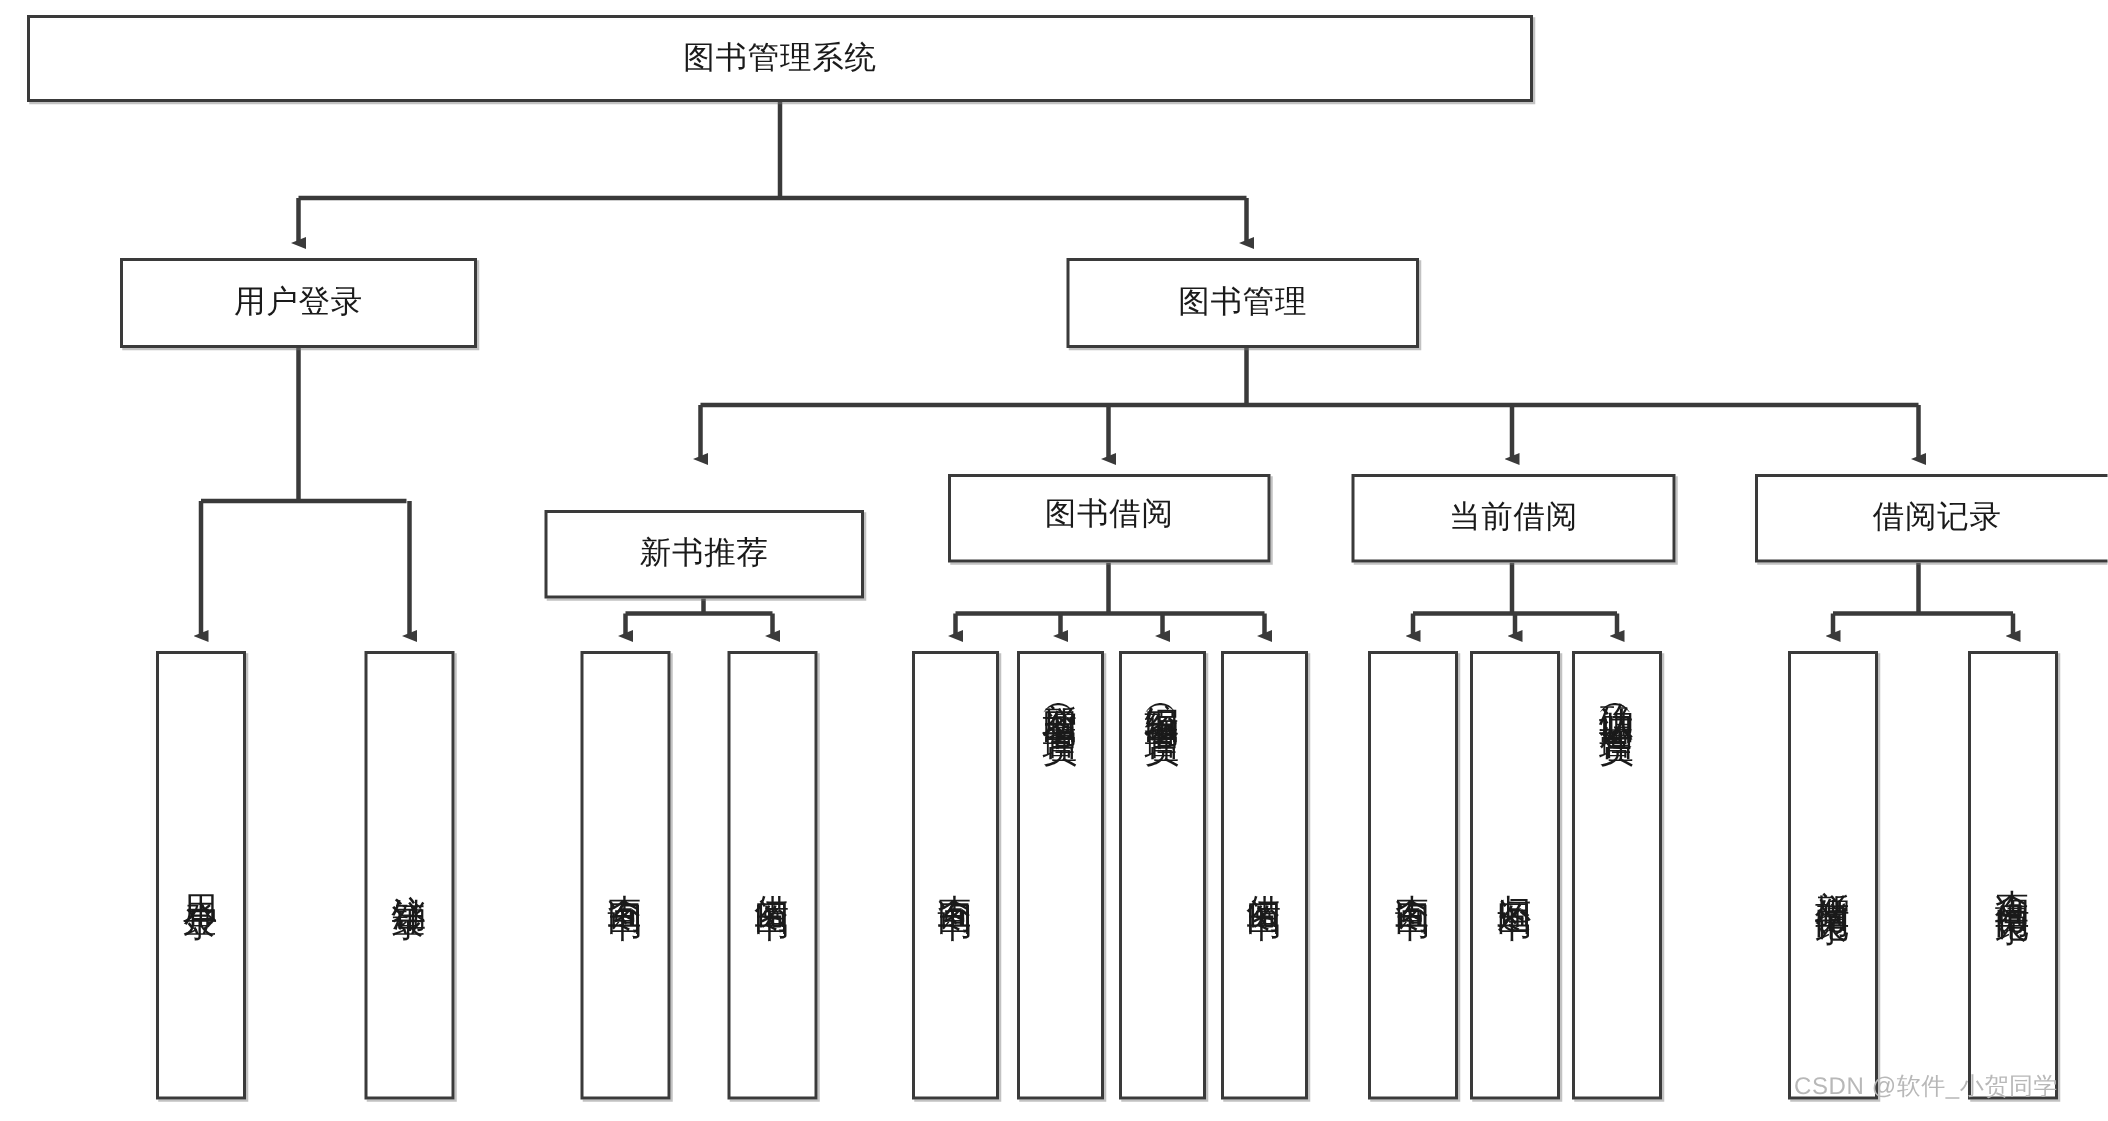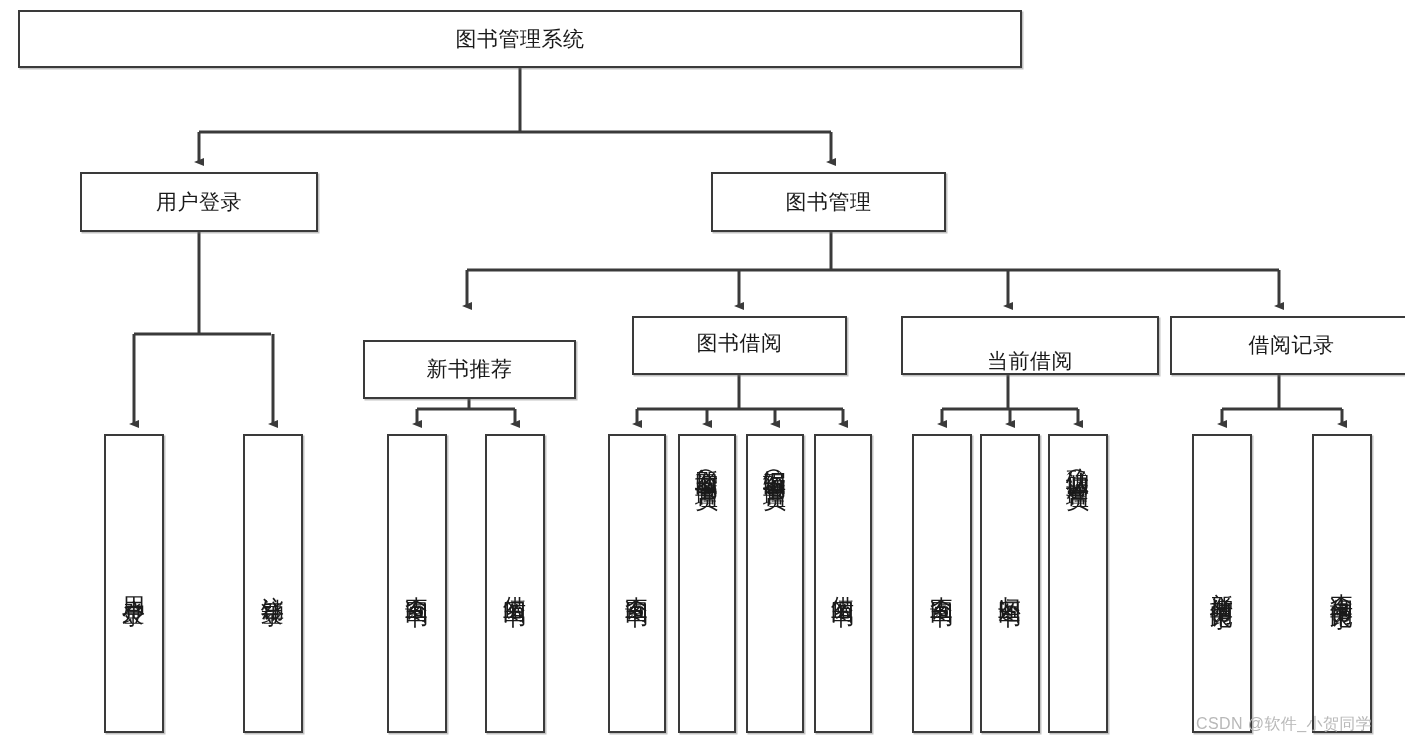--- a/index.html
+++ b/index.html
@@ -139,21 +139,21 @@
   <div class="node horiz" style="left:711px; top:172px; width:235px; height:60px;">
     <span class="label">图书管理</span>
   </div>
 
   <div class="node horiz" style="left:363px; top:316px; width:213px; height:59px;margin-top:24px;">
     <span class="label">新书推荐</span>
   </div>
   <div class="node horiz" style="left:632px; top:316px; width:215px; height:59px;font-family:Liberation Mono, monospace;">
     <span class="label">图书借阅</span>
   </div>
-  <div class="node horiz" style="left:901px; top:316px; width:258px; height:59px;align-items:flex-end;">
+  <div class="node horiz" style="left:901px; top:316px; width:216px; height:59px;">
     <span class="label">当前借阅</span>
   </div>
   <div class="node horiz" style="left:1170px; top:316px; width:243px; height:59px;">
     <span class="label">借阅记录</span>
   </div>
 
   <div class="node vert mid" style="left:104px; top:434px; width:60px; height:299px;">
     <span class="label">用户登录</span>
   </div>
   <div class="node vert mid" style="left:243px; top:434px; width:60px; height:299px;">

